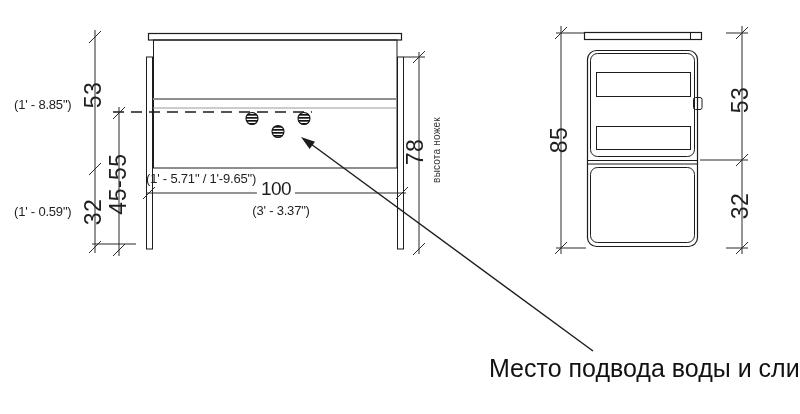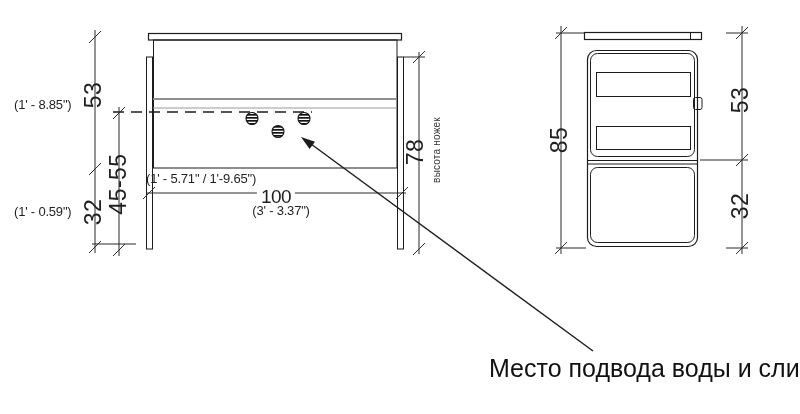--- a/index.html
+++ b/index.html
@@ -114,21 +114,21 @@
     </g>
   </svg>
 
   <div class="lbl big v" style="left:93px;top:95px;">53</div>
   <div class="lbl big v" style="left:118px;top:184px;">45-55</div>
   <div class="lbl big v" style="left:93px;top:212px;">32</div>
   <div class="lbl small" style="left:14px;top:98px;">(1' - 8.85")</div>
   <div class="lbl small" style="left:14px;top:205px;">(1' - 0.59")</div>
   <div class="lbl small" style="left:146px;top:172px;">(1' - 5.71" / 1'-9.65")</div>
 
-  <div class="lbl mid c" style="left:276px;top:196px;">100</div>
+  <div class="lbl mid c" style="left:276px;top:188px;">100</div>
   <div class="lbl small c" style="left:281px;top:210px;">(3' - 3.37")</div>
 
   <div class="lbl big v" style="left:415px;top:152px;">78</div>
   <div class="lbl tiny v" style="left:437px;top:150px;">высота ножек</div>
 
   <div class="lbl big v" style="left:559px;top:140px;">85</div>
   <div class="lbl big v" style="left:740px;top:100px;">53</div>
   <div class="lbl big v" style="left:740px;top:206px;">32</div>
 
   <div class="lbl note" style="left:489px;top:356px;">Место подвода воды и слив</div>

